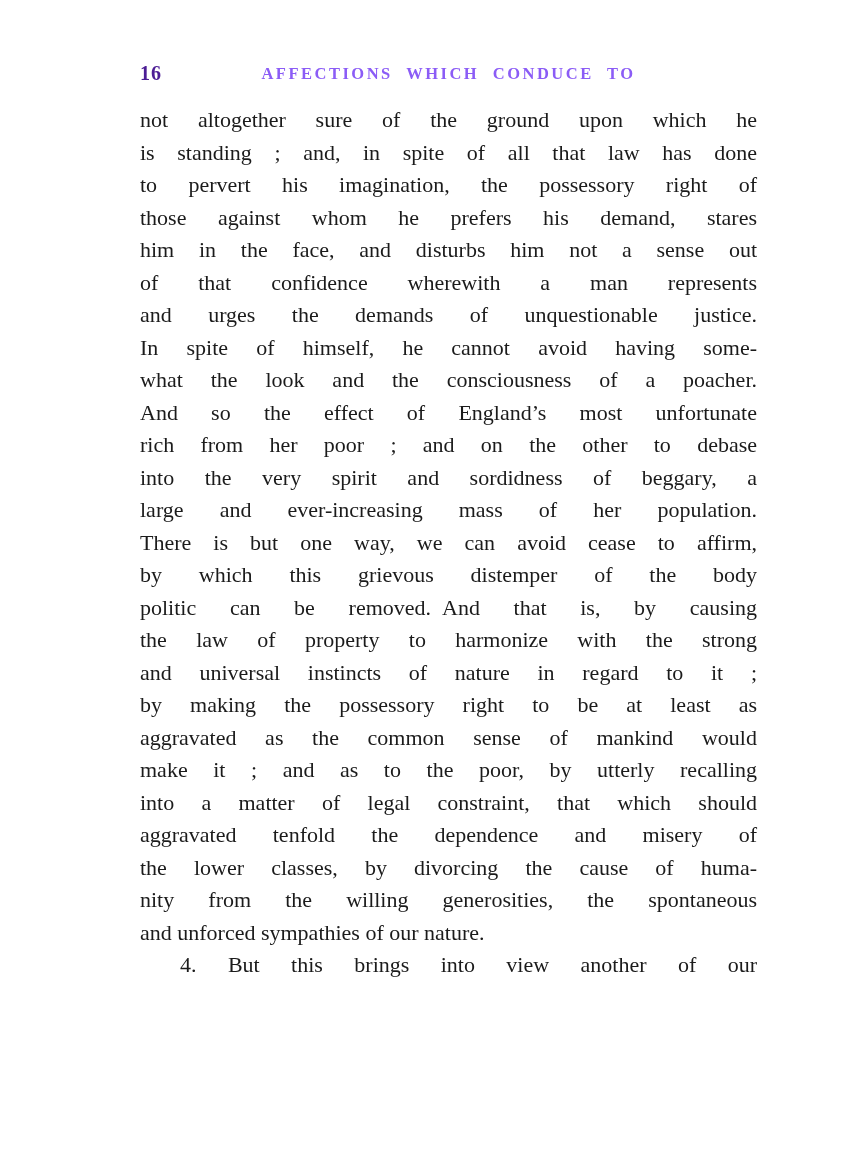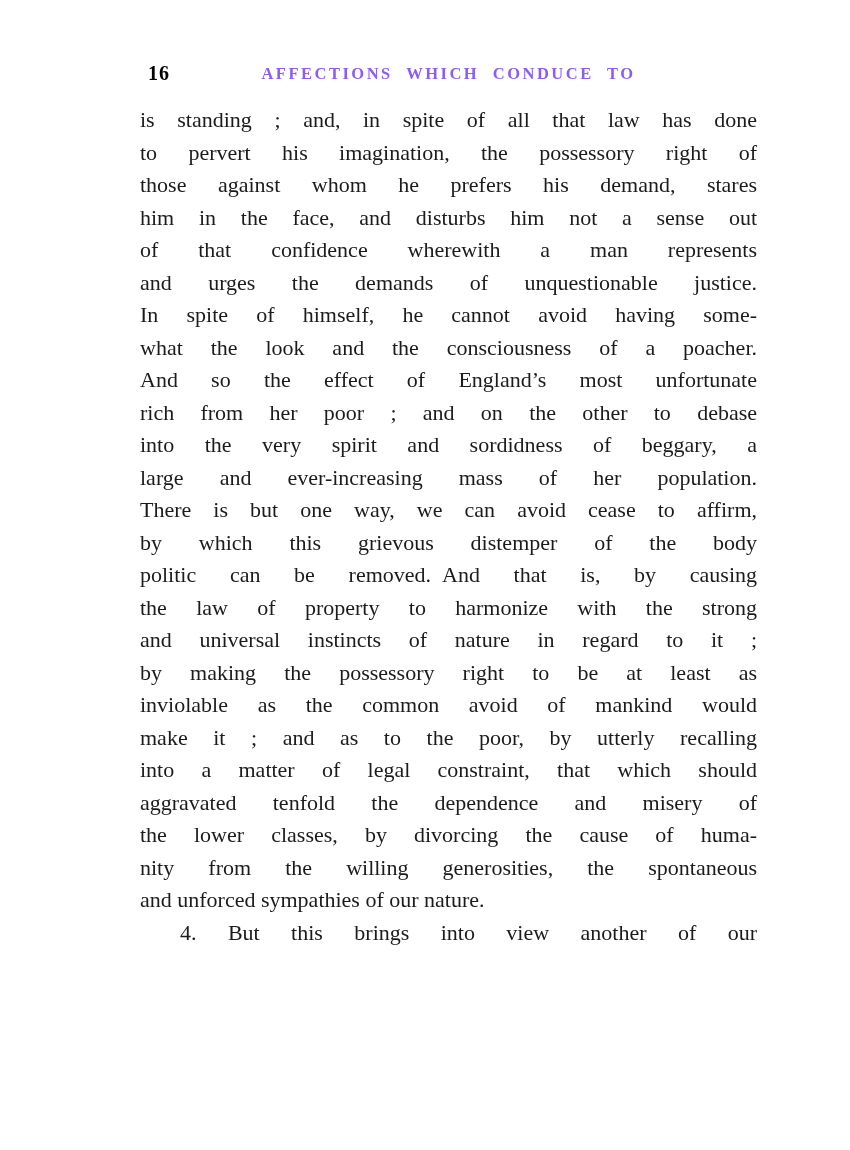--- a/index.html
+++ b/index.html
@@ -22,26 +22,26 @@
   }
   .running-head-row {
     position: absolute;
     top: 62px;
     left: 140px;
     width: 617px;
     height: 26px;
   }
   .page-number {
     position: absolute;
-    left: 8px;
+    left: 0;
     top: 0;
     font-size: 20px;
     font-weight: bold;
     letter-spacing: 1px;
-    color: #000000;
+    color: #4c1d95;
   }
   .running-head {
     position: absolute;
     left: 0;
     right: 0;
     top: 2px;
     text-align: center;
     font-size: 16.5px;
     font-weight: bold;
     letter-spacing: 2.5px;
@@ -72,39 +72,40 @@
 </style>
 </head>
 <body>
 
 <div class="page-sheet">
   <div class="running-head-row">
     <span class="page-number">16</span>
     <div class="running-head">AFFECTIONS WHICH CONDUCE TO</div>
   </div>
   <div class="text-block">
+      <div class="line">not altogether sure of the ground upon which he</div>
       <div class="line">is standing ; and, in spite of all that law has done</div>
       <div class="line">to pervert his imagination, the possessory right of</div>
       <div class="line">those against whom he prefers his demand, stares</div>
       <div class="line">him in the face, and disturbs him not a sense out</div>
       <div class="line">of that confidence wherewith a man represents</div>
       <div class="line">and urges the demands of unquestionable justice.</div>
       <div class="line">In spite of himself, he cannot avoid having some-</div>
       <div class="line">what the look and the consciousness of a poacher.</div>
       <div class="line">And so the effect of England’s most unfortunate</div>
       <div class="line">rich from her poor ; and on the other to debase</div>
       <div class="line">into the very spirit and sordidness of beggary, a</div>
       <div class="line">large and ever-increasing mass of her population.</div>
       <div class="line">There is but one way, we can avoid cease to affirm,</div>
       <div class="line">by which this grievous distemper of the body</div>
       <div class="line">politic can be removed. And that is, by causing</div>
       <div class="line">the law of property to harmonize with the strong</div>
       <div class="line">and universal instincts of nature in regard to it ;</div>
       <div class="line">by making the possessory right to be at least as</div>
-      <div class="line">inviolable as the common avoid of mankind would</div>
+      <div class="line">aggravated as the common sense of mankind would</div>
       <div class="line">make it ; and as to the poor, by utterly recalling</div>
       <div class="line">into a matter of legal constraint, that which should</div>
       <div class="line">aggravated tenfold the dependence and misery of</div>
       <div class="line">the lower classes, by divorcing the cause of huma-</div>
       <div class="line">nity from the willing generosities, the spontaneous</div>
       <div class="line no-stretch">and unforced sympathies of our nature.</div>
       <div class="line indent">4. But this brings into view another of our</div>
     </div>
 </div>
 

